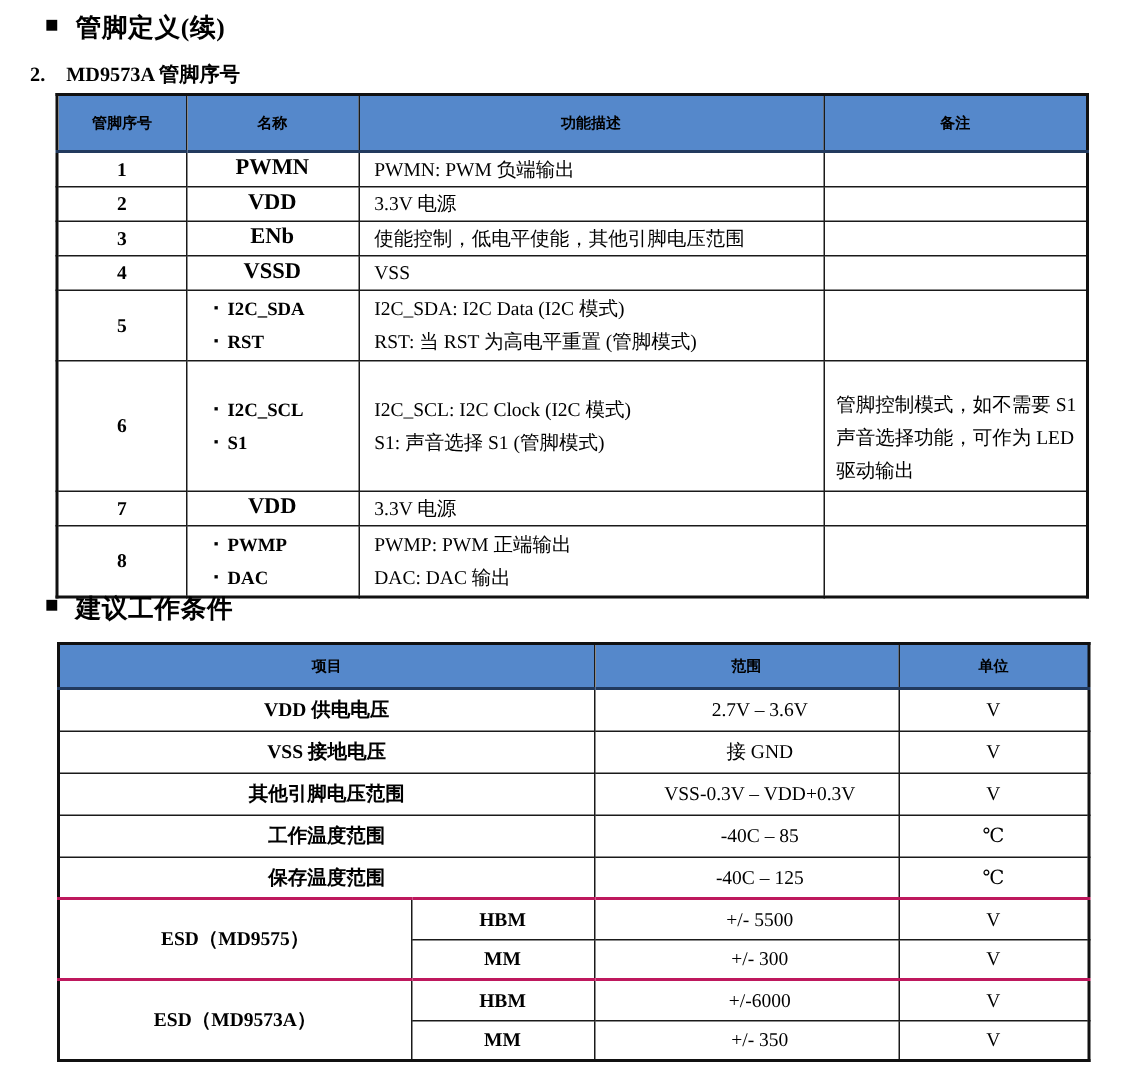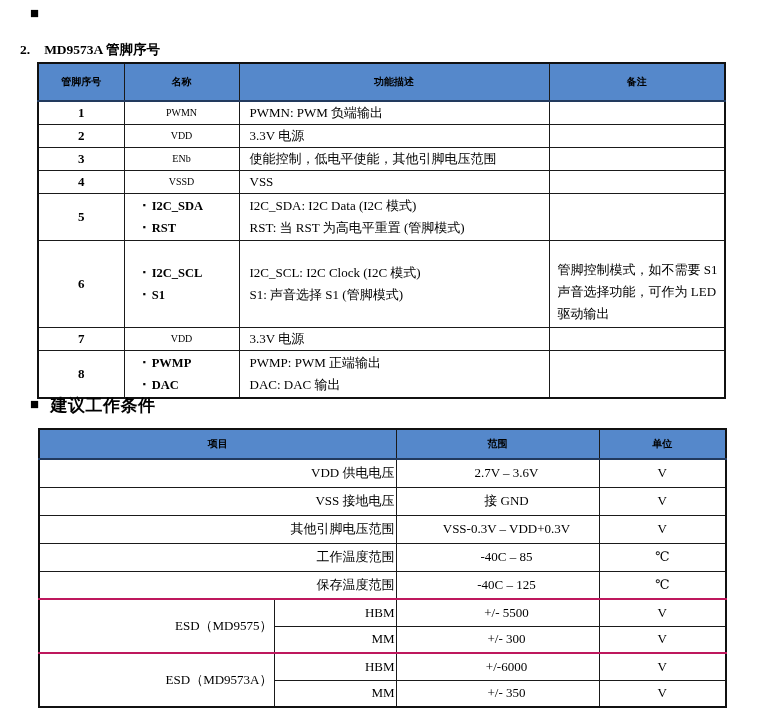--- a/index.html
+++ b/index.html
@@ -28,40 +28,41 @@
   .cond-table{left:38px;top:428px;width:687px;}
   table{border:2px solid #111;}
   th{
     background:var(--header-bg,#5588cb);
     color:#000;font-weight:bold;font-size:10px;
     border-bottom:2px solid #223a5e;
   }
   td{font-size:13px;}
   .c-center{text-align:center;vertical-align:middle;}
   .b{font-weight:bold;}
-  .name-plain{text-align:center;vertical-align:middle;font-weight:normal;font-size:10px;}
+  .name-plain{text-align:center;vertical-align:middle;font-weight:bold;font-size:15px;}
   .name-bullets{vertical-align:middle;font-weight:bold;font-size:12.5px;padding-left:18px;}
   .name-line{line-height:22px;display:flex;align-items:center;gap:6px;}
   .bullet{font-size:9px;line-height:1;}
   .func-cell{padding-left:10px;vertical-align:middle;text-align:left;}
   .func-line{line-height:22px;}
   .note-cell{padding:18px 6px 2px 8px;vertical-align:middle;line-height:22px;text-align:left;}
   .cond-table td{vertical-align:middle;}
-  .item-cell{text-align:right;font-weight:normal;}
+  .item-cell{text-align:center;font-weight:bold;}
   .range-cell{text-align:center;padding-left:19px;}
   .unit-cell{text-align:center;}
   .esd-top td{border-top:2px solid #be185d;}
 </style>
 </head>
 <body>
 
 <div class="page">
 
   <div class="sec-title" style="top:7px;">
     <span class="sq">■</span>
+    <span>管脚定义(续)</span>
   </div>
   <div class="sub-title" style="top:41px;">
     <span class="num">2.</span><span>MD9573A 管脚序号</span>
   </div>
 
   <table class="pin-table">
     <colgroup>
         <col style="width:86px">
         <col style="width:115px">
         <col style="width:310px">

